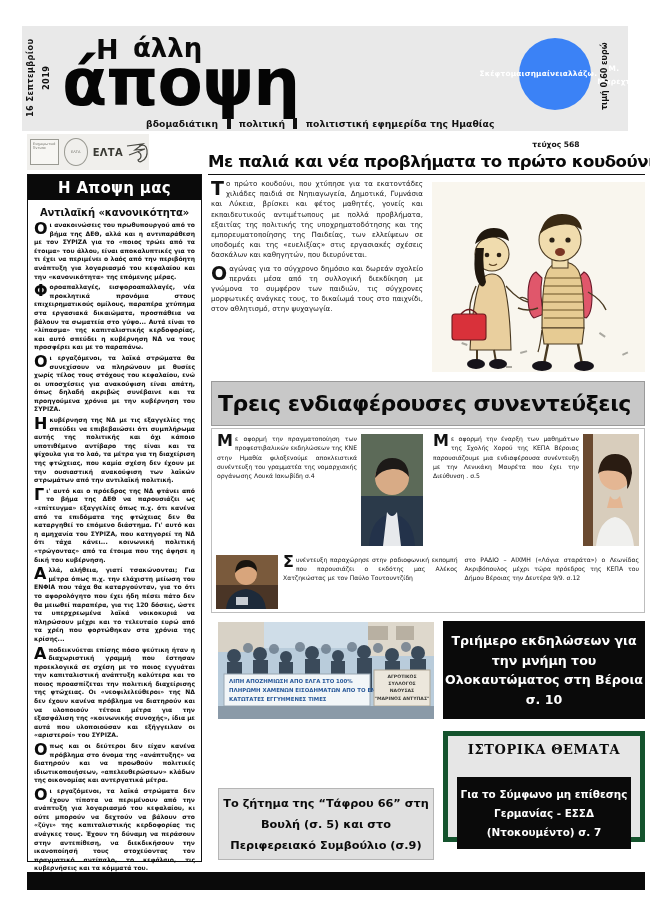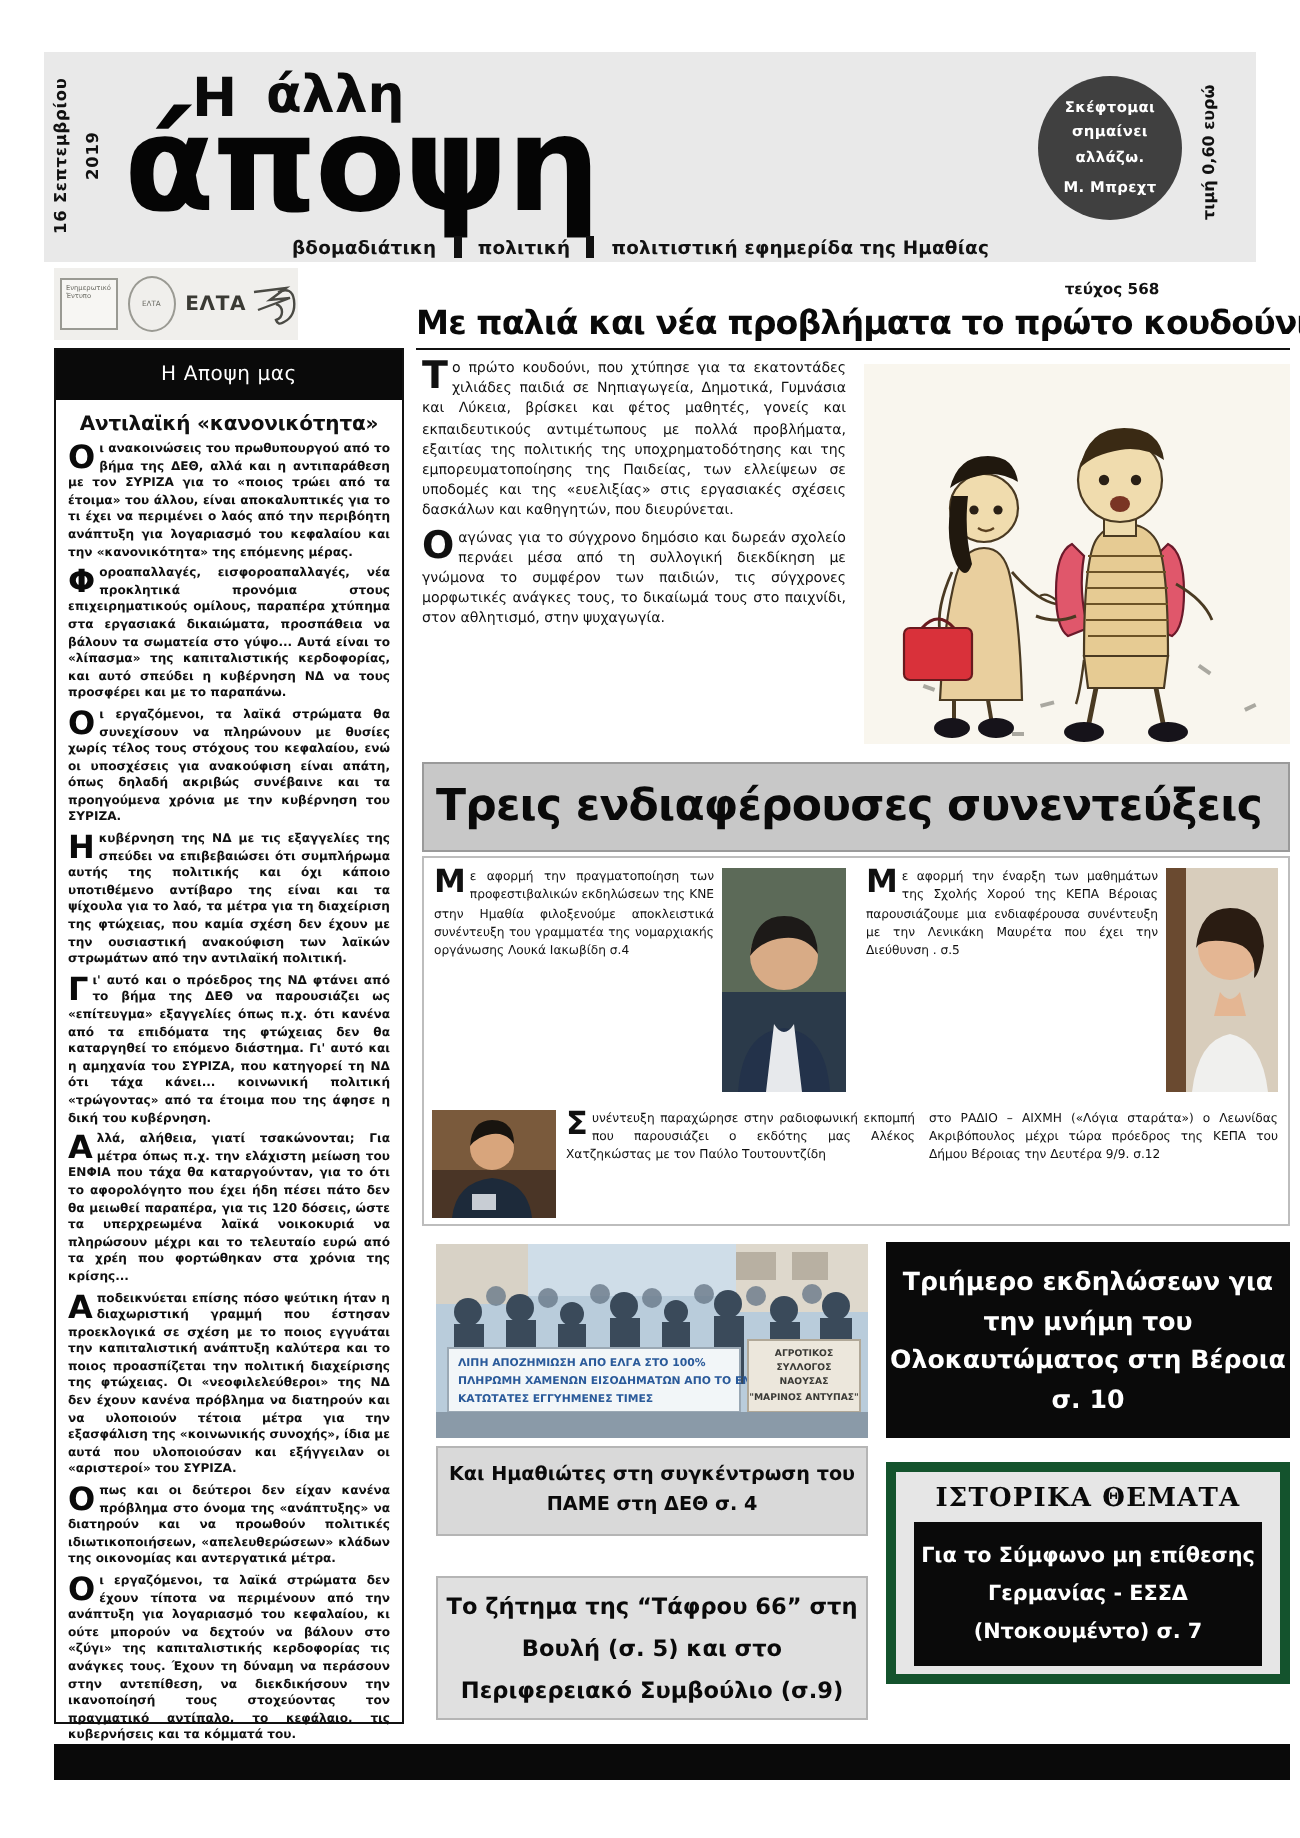--- a/index.html
+++ b/index.html
@@ -17,22 +17,22 @@
   .logo-h{position:absolute;left:96px;top:34px;font-size:27px;font-weight:bold;
           color:#0a0a0a;letter-spacing:1px;font-family:"DejaVu Sans",sans-serif;}
   .logo-alli{position:absolute;left:133px;top:33px;font-size:26px;font-weight:bold;color:#0a0a0a;}
   .logo-apopsi{position:absolute;left:62px;top:48px;font-size:66px;font-weight:bold;
                color:#050505;line-height:70px;letter-spacing:-1px;}
   .subtitle{position:absolute;left:146px;top:118px;font-size:9.2px;font-weight:bold;
             color:#111;letter-spacing:.1px;}
   .subtitle .bar{display:inline-block;width:4px;height:11px;background:#111;
                  vertical-align:-2px;margin:0 5px;}
   .brecht{position:absolute;left:519px;top:38px;width:72px;height:72px;border-radius:50%;
-          background:#404040;color:#fff;font-size:7.4px;font-weight:bold;line-height:12.5px;
-          display:flex;flex-direction:column;align-items:center;justify-content:center;
+          background:#3b82f6;color:#fff;font-size:7.4px;font-weight:bold;line-height:12.5px;
+          display:flex;flex-direction:row;align-items:center;justify-content:center;
           text-align:center;letter-spacing:.2px;}
   .price-vert{position:absolute;left:600px;top:40px;width:14px;height:72px;
               writing-mode:vertical-rl;transform:rotate(180deg);
               font-size:8px;font-weight:bold;color:#111;text-align:center;}
   .issue{position:absolute;left:520px;top:118px;width:72px;text-align:center;
          font-size:7.6px;font-weight:bold;color:#111;margin-top:22px;}
   
   .elta{position:absolute;left:27px;top:134px;width:122px;height:36px;background:#f0efec;
         border:0;display:flex;align-items:center;gap:5px;padding-left:3px;box-sizing:border-box;}
   .elta-stamp{width:33px;height:26px;border:1px solid #9a9a93;background:#f7f6f3;
@@ -40,21 +40,21 @@
               overflow:hidden;}
   .elta-seal{width:26px;height:26px;border-radius:50%;border:1px solid #9a9a93;
              display:flex;align-items:center;justify-content:center;font-size:3.6px;color:#6a6a62;}
   .elta-mark{display:flex;align-items:center;gap:2px;}
   .elta-word{font-size:10px;font-weight:bold;color:#3a3a34;letter-spacing:.3px;}
 
   
   .edit-col{position:absolute;left:27px;top:174px;width:175px;height:688px;
             border:1.6px solid #111;background:#fff;box-sizing:border-box;}
   .edit-head{height:25px;background:#0a0a0a;color:#fff;display:flex;align-items:center;
-             justify-content:center;font-size:10px;font-weight:normal;letter-spacing:.3px;}
+             justify-content:center;font-size:15px;font-weight:bold;letter-spacing:.3px;}
   .edit-body{padding:5px 6px 4px 6px;}
   .edit-title{text-align:center;font-size:10px;font-weight:bold;color:#111;
               margin:2px 0 3px 0;letter-spacing:-.1px;}
   .edit-p{font-size:6.05px;line-height:8.6px;text-align:justify;color:#111;
           margin:0 0 2px 0;font-weight:600;}
   .dropcap{float:left;font-size:16px;line-height:13px;font-weight:bold;
            padding:1px 2px 0 0;color:#0a0a0a;}
 
   
   .lead-head{position:absolute;left:208px;top:152px;width:437px;font-size:16.6px;
@@ -97,21 +97,21 @@
   .box-pame{left:218px;top:723px;width:216px;height:45px;font-size:9.6px;line-height:14.5px;}
   .box-tafros{left:218px;top:788px;width:216px;height:72px;font-size:11.3px;line-height:21px;
               background:#e0e0e0;}
   .box-black{position:absolute;background:#0a0a0a;color:#fff;display:flex;align-items:center;
              justify-content:center;text-align:center;font-weight:bold;}
   .box-holo{left:443px;top:621px;width:202px;height:98px;font-size:12.6px;line-height:19.5px;}
   .hist-wrap{position:absolute;left:443px;top:731px;width:202px;height:111px;
              background:#e6e6e6;border:5px solid #14532d;box-sizing:border-box;}
   .hist-title{text-align:center;font-size:13px;font-weight:bold;color:#0a0a0a;
               padding:6px 0 4px 0;font-family:"DejaVu Serif",serif;letter-spacing:.6px;}
-  .hist-box{margin:0 9px;height:72px;background:#0a0a0a;color:#fff;display:flex;
+  .hist-box{margin:16px 9px;height:72px;background:#0a0a0a;color:#fff;display:flex;
             align-items:center;justify-content:center;text-align:center;
             font-size:10.4px;line-height:19px;font-weight:bold;}
   .footer-bar{position:absolute;left:27px;top:872px;width:618px;height:18px;background:#0a0a0a;}
 </style>
 </head>
 <body>
 
 <div class="page">
 
   <div class="masthead"></div>
@@ -346,21 +346,20 @@
       <g fill="#3a3a36" font-family="DejaVu Sans" font-size="4.6" font-weight="bold" text-anchor="middle">
         <text x="184" y="56">ΑΓΡΟΤΙΚΟΣ</text>
         <text x="184" y="63">ΣΥΛΛΟΓΟΣ</text>
         <text x="184" y="70">ΝΑΟΥΣΑΣ</text>
         <text x="184" y="78">"ΜΑΡΙΝΟΣ ΑΝΤΥΠΑΣ"</text>
       </g>
       <rect x="0" y="84" width="216" height="13" fill="#8a9aa8"></rect>
     </svg>
   </div>
 
-  <div class="box-grey box-pame">Και Ημαθιώτες στη συγκέντρωση του ΠΑΜΕ στη ΔΕΘ σ. 4</div>
   <div class="box-grey box-tafros">Το ζήτημα της “Τάφρου 66” στη Βουλή (σ. 5) και στο Περιφερειακό Συμβούλιο (σ.9)</div>
   <div class="box-black box-holo">Τριήμερο εκδηλώσεων για την μνήμη του Ολοκαυτώματος στη Βέροια σ. 10</div>
 
   <div class="hist-wrap">
     <div class="hist-title">ΙΣΤΟΡΙΚΑ ΘΕΜΑΤΑ</div>
     <div class="hist-box">Για το Σύμφωνο μη επίθεσης Γερμανίας - ΕΣΣΔ (Ντοκουμέντο) σ. 7</div>
   </div>
 
   <div class="footer-bar"></div>
 </div>

